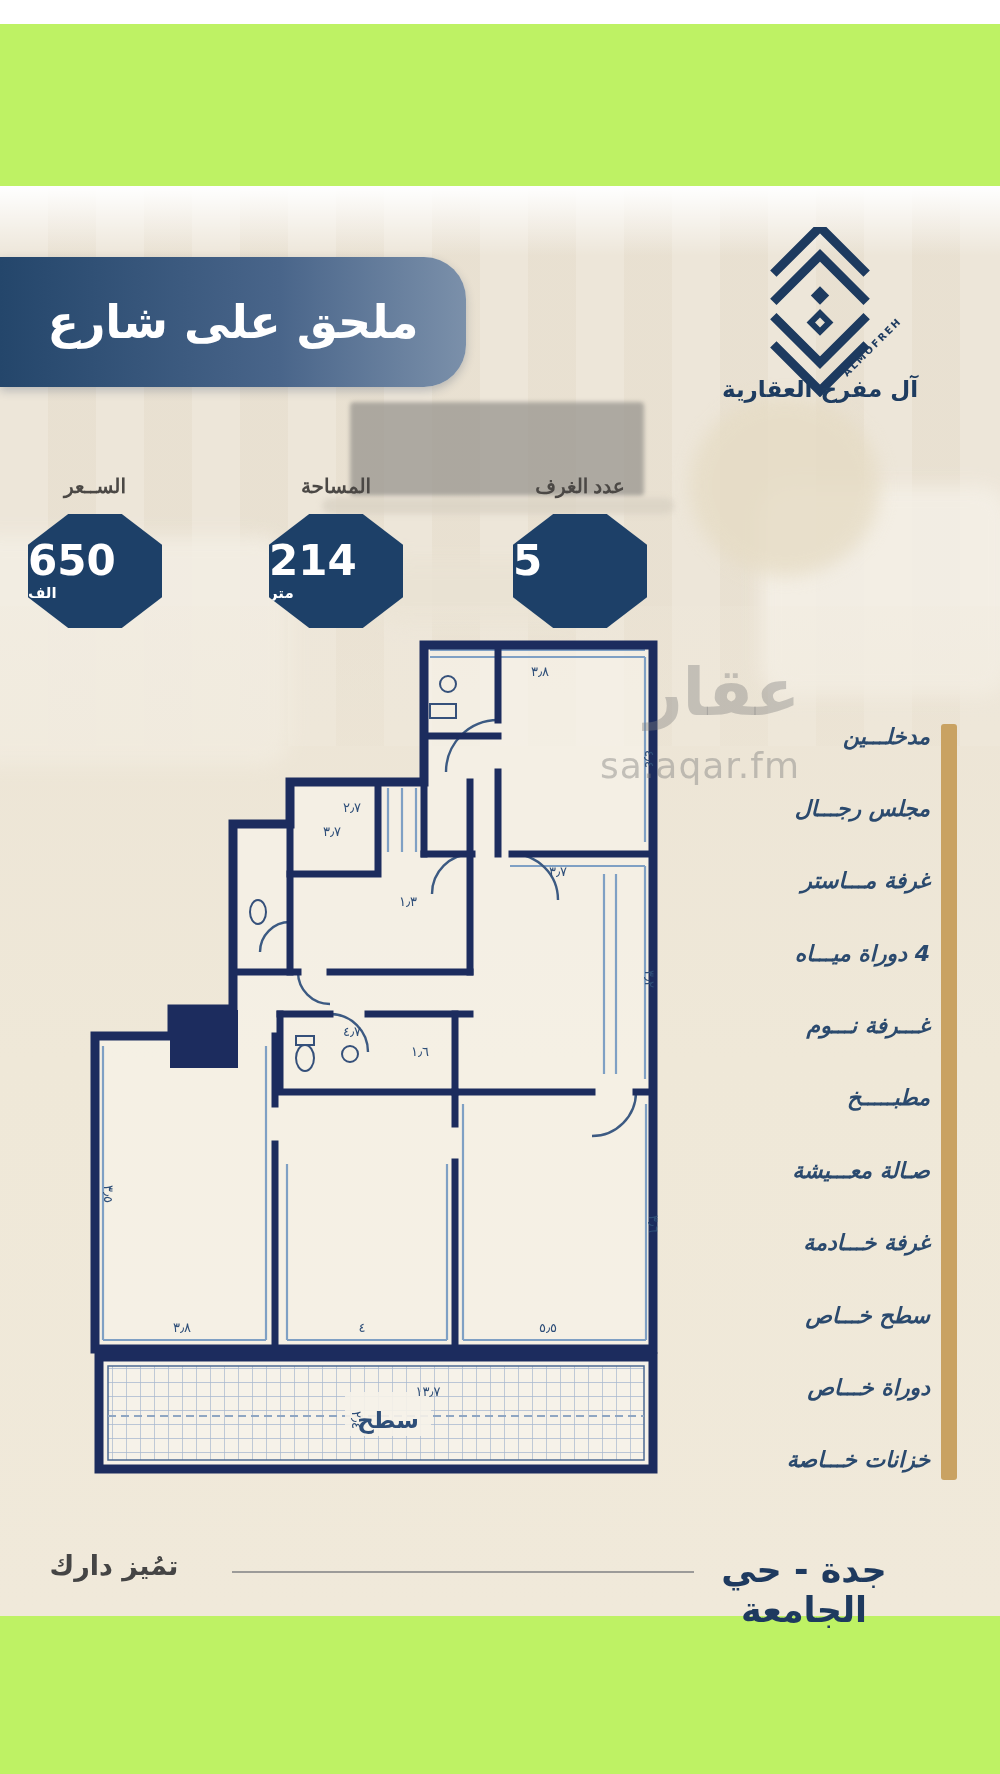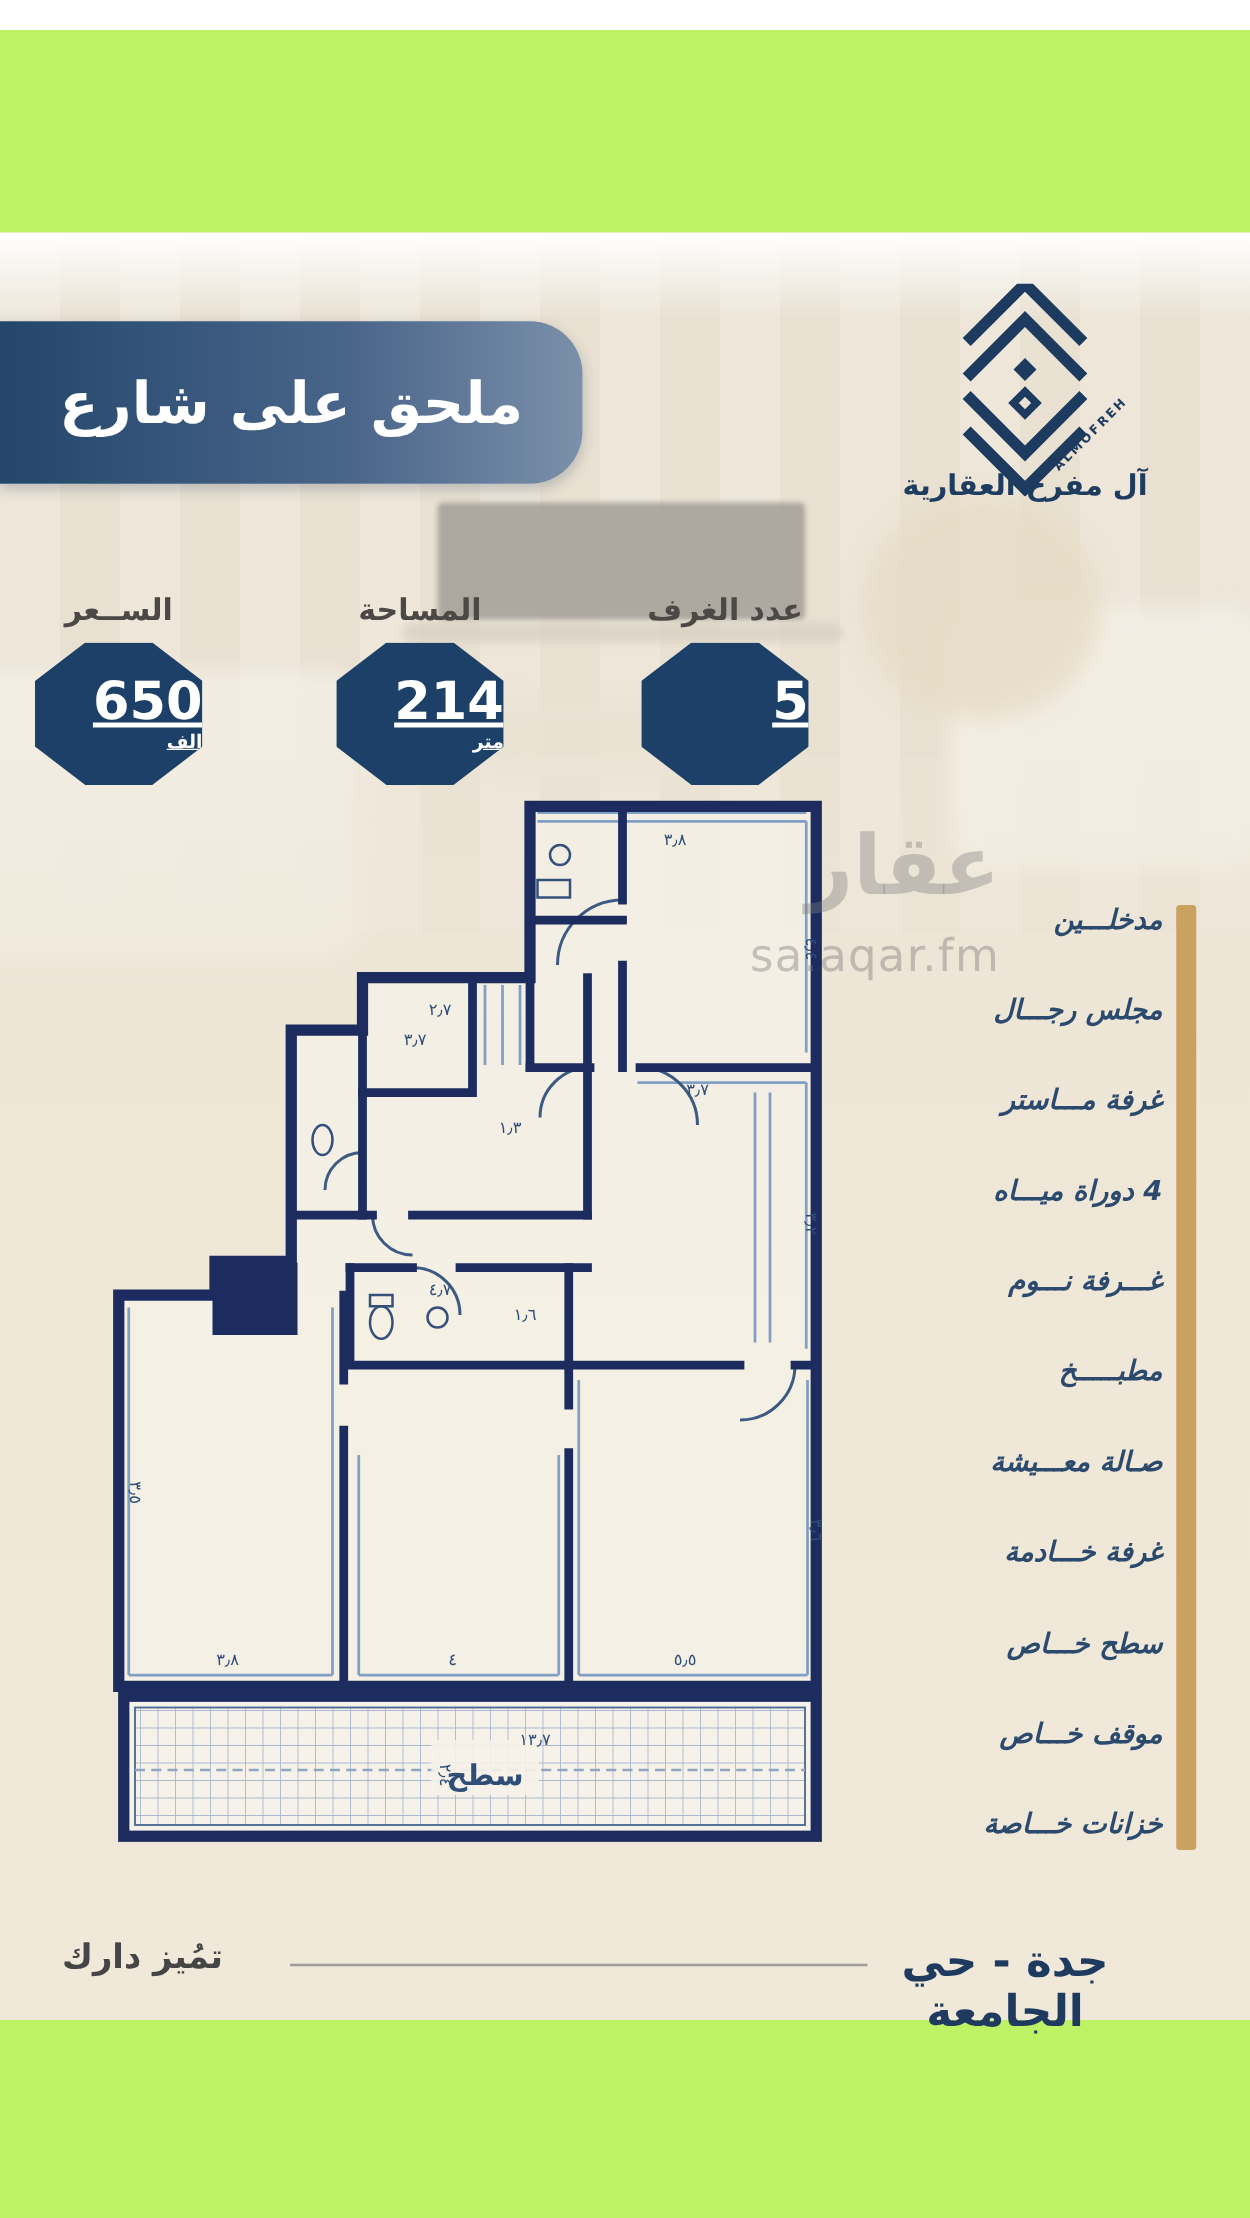--- a/index.html
+++ b/index.html
@@ -26,24 +26,24 @@
         background:linear-gradient(90deg,#24466b,#49658a 60%,#7b90aa);
         display:flex;align-items:center;justify-content:center;
         box-shadow:0 4px 10px rgba(40,60,90,.25);}
   .banner .t{color:#ffffff;font-size:46px;font-weight:bold;direction:rtl;letter-spacing:1px;}
   
   .logoWrap{position:absolute;left:735px;top:203px;width:170px;height:170px;}
   .companyName{position:absolute;left:700px;top:352px;width:240px;text-align:center;
         color:#1e3c60;font-weight:bold;font-size:23px;direction:rtl;}
   
   .stat{position:absolute;width:134px;text-align:center;}
-  .stat .lbl{color:#4b4845;font-weight:bold;font-size:24px;direction:rtl;margin-bottom:6px;height:34px;}
+  .stat .lbl{color:#4b4845;font-weight:bold;font-size:20px;direction:rtl;margin-bottom:6px;height:34px;font-family:Liberation Serif, serif;}
   .oct{width:134px;height:114px;background:#1d4068;color:#fff;
         clip-path:polygon(30% 0,70% 0,100% 27%,100% 73%,70% 100%,30% 100%,0 73%,0 27%);
-        display:flex;flex-direction:column;align-items:flex-end;justify-content:center;text-decoration:underline;}
+        display:flex;flex-direction:column;align-items:flex-start;justify-content:center;}
   .oct .val{font-size:42px;font-weight:bold;line-height:1;}
   .oct .unit{font-size:15px;font-weight:bold;direction:rtl;margin-top:2px;min-height:18px;}
   
   .featBar{position:absolute;left:941px;top:700px;width:16px;height:756px;background:#c9a262;border-radius:3px;}
   .features{position:absolute;left:620px;top:676px;width:340px;height:796px;display:flex;flex-direction:column;}
   .feat{position:relative;height:72.4px;display:flex;align-items:center;justify-content:flex-end;padding-right:30px;box-sizing:border-box;}
   .feat .ftext{color:#2b4a6e;font-weight:bold;font-size:22px;direction:rtl;white-space:nowrap;font-style:italic;}
   
   .wm{position:absolute;left:600px;top:630px;width:200px;text-align:right;pointer-events:none;}
   .wm .big{font-size:66px;font-weight:bold;color:rgba(125,125,125,.38);direction:rtl;}
@@ -227,21 +227,21 @@
     <div class="feat">
         <span class="ftext">صـالة معـــيشة</span>
       </div>
     <div class="feat">
         <span class="ftext">غرفة خـــادمة</span>
       </div>
     <div class="feat">
         <span class="ftext">سطح خـــاص</span>
       </div>
     <div class="feat">
-        <span class="ftext">موقف خـــاص</span>
+        <span class="ftext">دوراة خـــاص</span>
       </div>
     <div class="feat">
         <span class="ftext">خزانات خـــاصة</span>
       </div>
   </div>
 
   <div class="footLine"></div>
   <div class="footLoc">جدة - حي الجامعة</div>
   <div class="footSlogan">تمُيز دارك</div>
 

